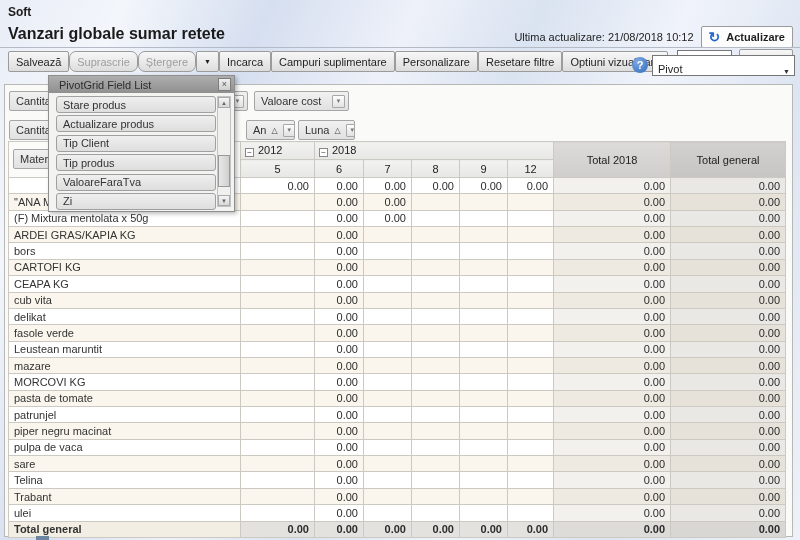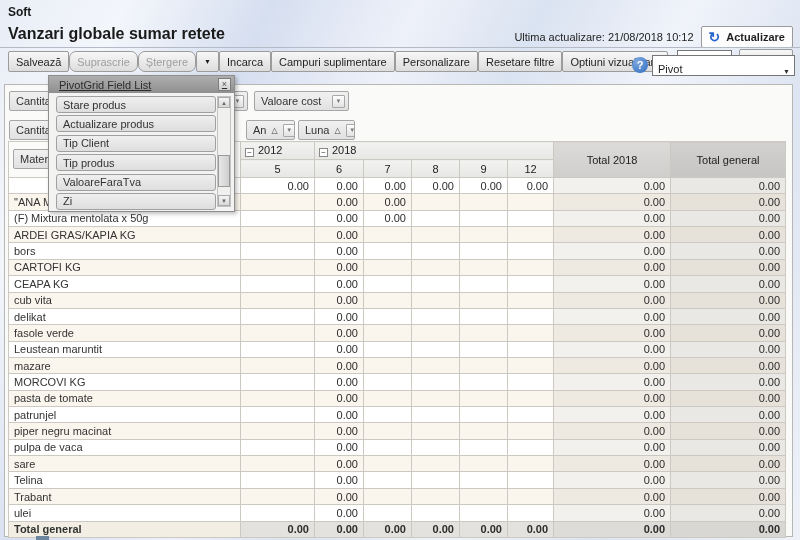--- a/index.html
+++ b/index.html
@@ -70,21 +70,21 @@
   tr.odd  td.tg { background:#e6e2d9; }
   tr.total-row td { font-weight:bold; border-top:1px solid #b3b1ad; }
   tr.total-row td.lbl { background:#f3eee4; }
   tr.total-row td.m   { background:#e4e2de; }
   tr.total-row td.t18 { background:#dedcd8; }
   tr.total-row td.tg  { background:#d9d7d3; }
   
   .fieldlist { position:absolute; left:48px; top:75px; width:187px; height:137px; z-index:50;
                background:#f3f3f2; border:1px solid #8e8e8e; box-shadow:2px 2px 4px rgba(0,0,0,.25); }
   .fl-header { height:17px; background:linear-gradient(#aeaeae,#8f8f8f); display:flex; align-items:center;
-               padding:0 3px 0 10px; color:#2c2c2c; font-size:11px; cursor:move;text-decoration:underline; }
+               padding:0 3px 0 10px; color:#2c2c2c; font-size:11px; cursor:move; }
   .fl-close { margin-left:auto; width:13px; height:13px; background:linear-gradient(#f0f0f0,#cfcfcf);
               border:1px solid #7d7d7d; color:#555; font-size:9px; line-height:11px; text-align:center; cursor:pointer; }
   .fl-body { position:absolute; left:0; top:17px; right:0; bottom:0; padding:3px 0 0 7px; }
   .fl-item { width:160px; height:17px; margin-bottom:2.4px; display:flex; align-items:center;
              background:linear-gradient(#efefef,#dedede); border:1px solid #a0a0a0; border-radius:3px;
              padding-left:6px; font-size:11px; color:#333; cursor:grab; }
   .fl-scroll { position:absolute; right:3px; top:20px; bottom:4px; width:14px;
                background:#f0f0ef; border:1px solid #c2c2c2; }
   .fl-up, .fl-down { position:absolute; left:0; width:12px; height:11px; background:linear-gradient(#f5f5f5,#d8d8d8);
                border:1px solid #aaa; color:#666; font-size:6px; display:flex; align-items:center; justify-content:center; cursor:pointer; }

